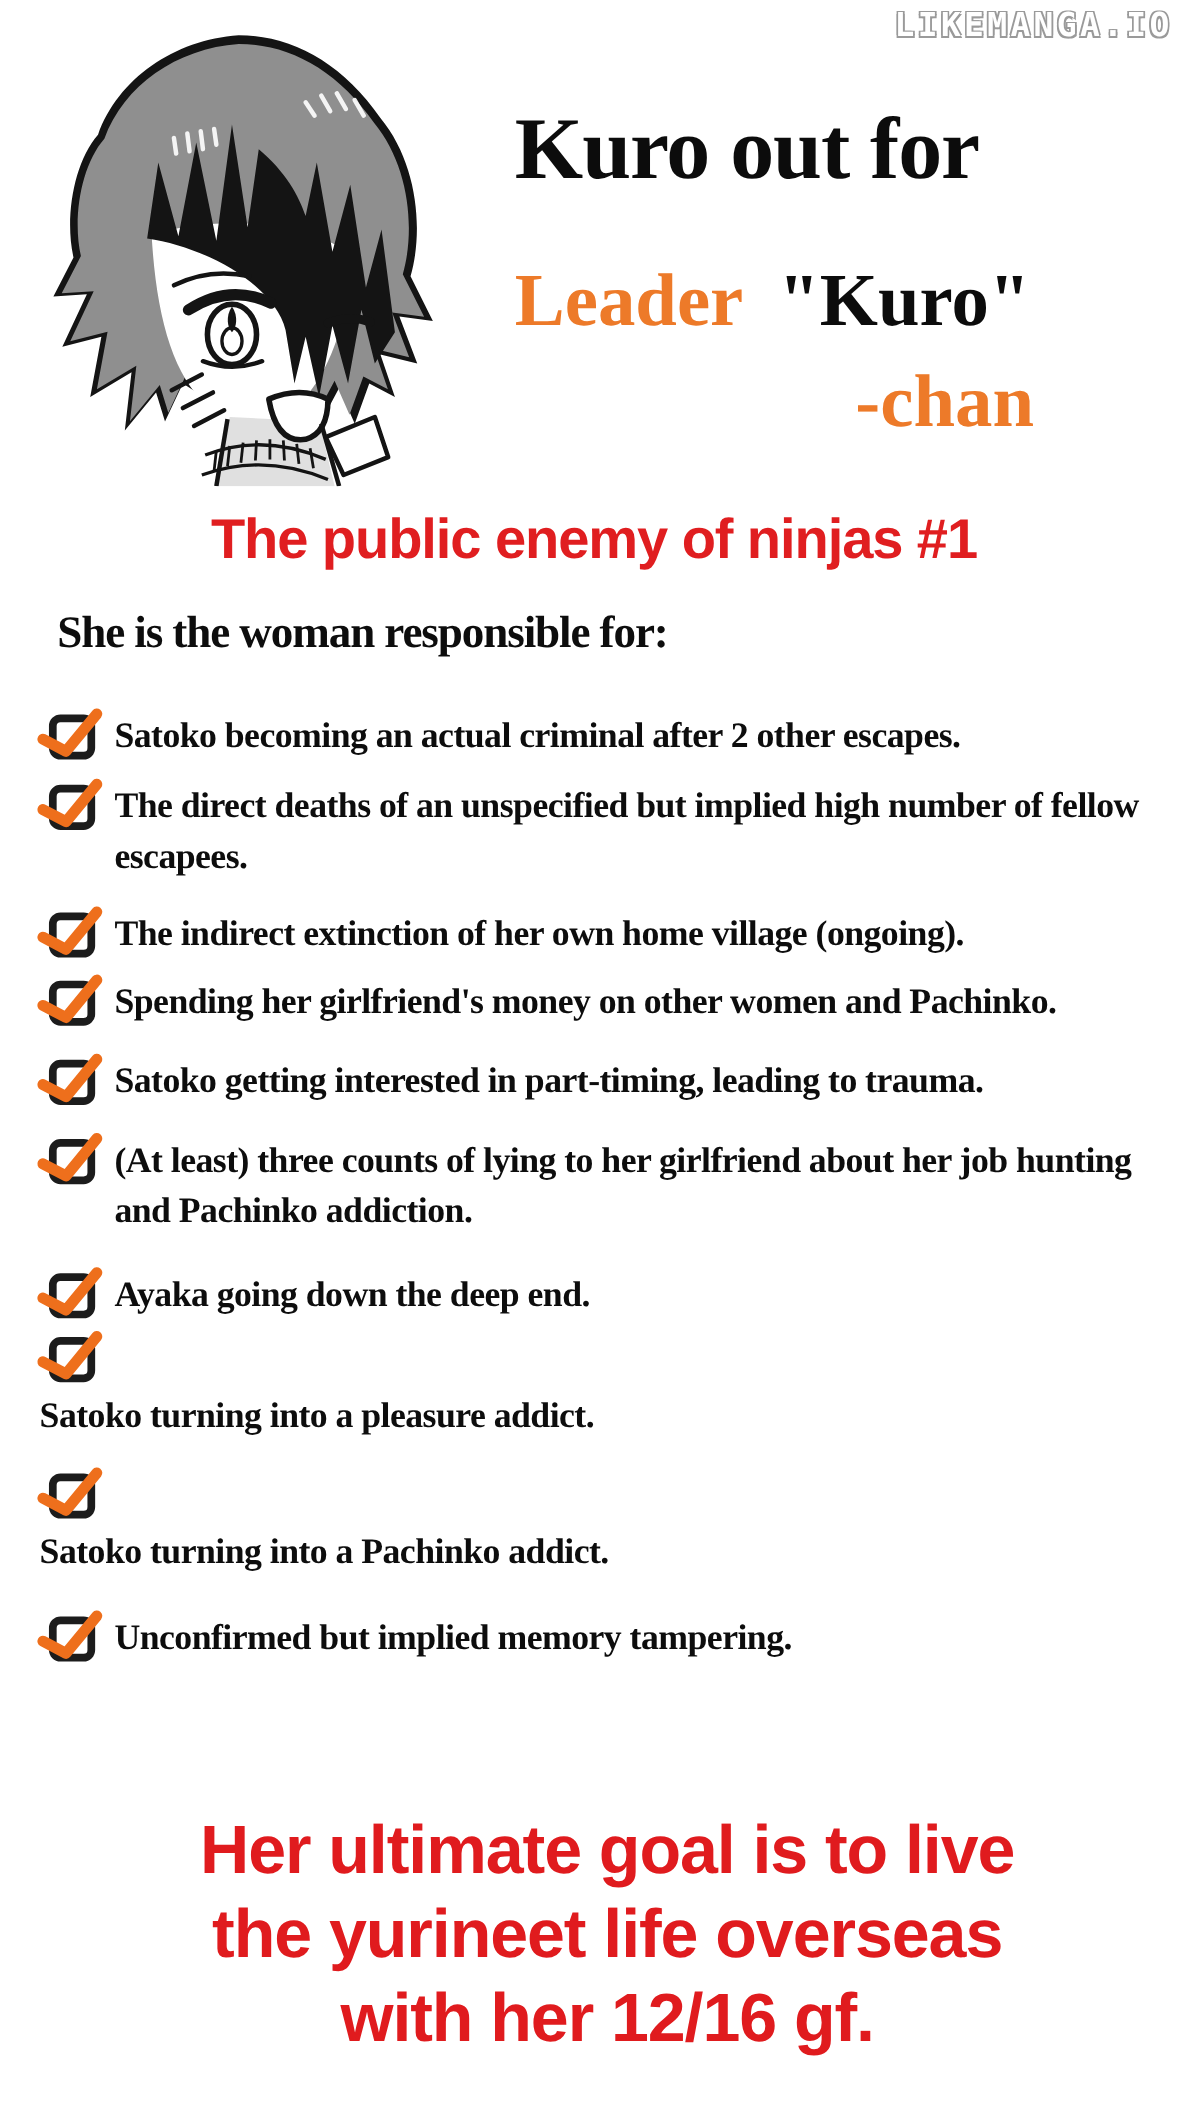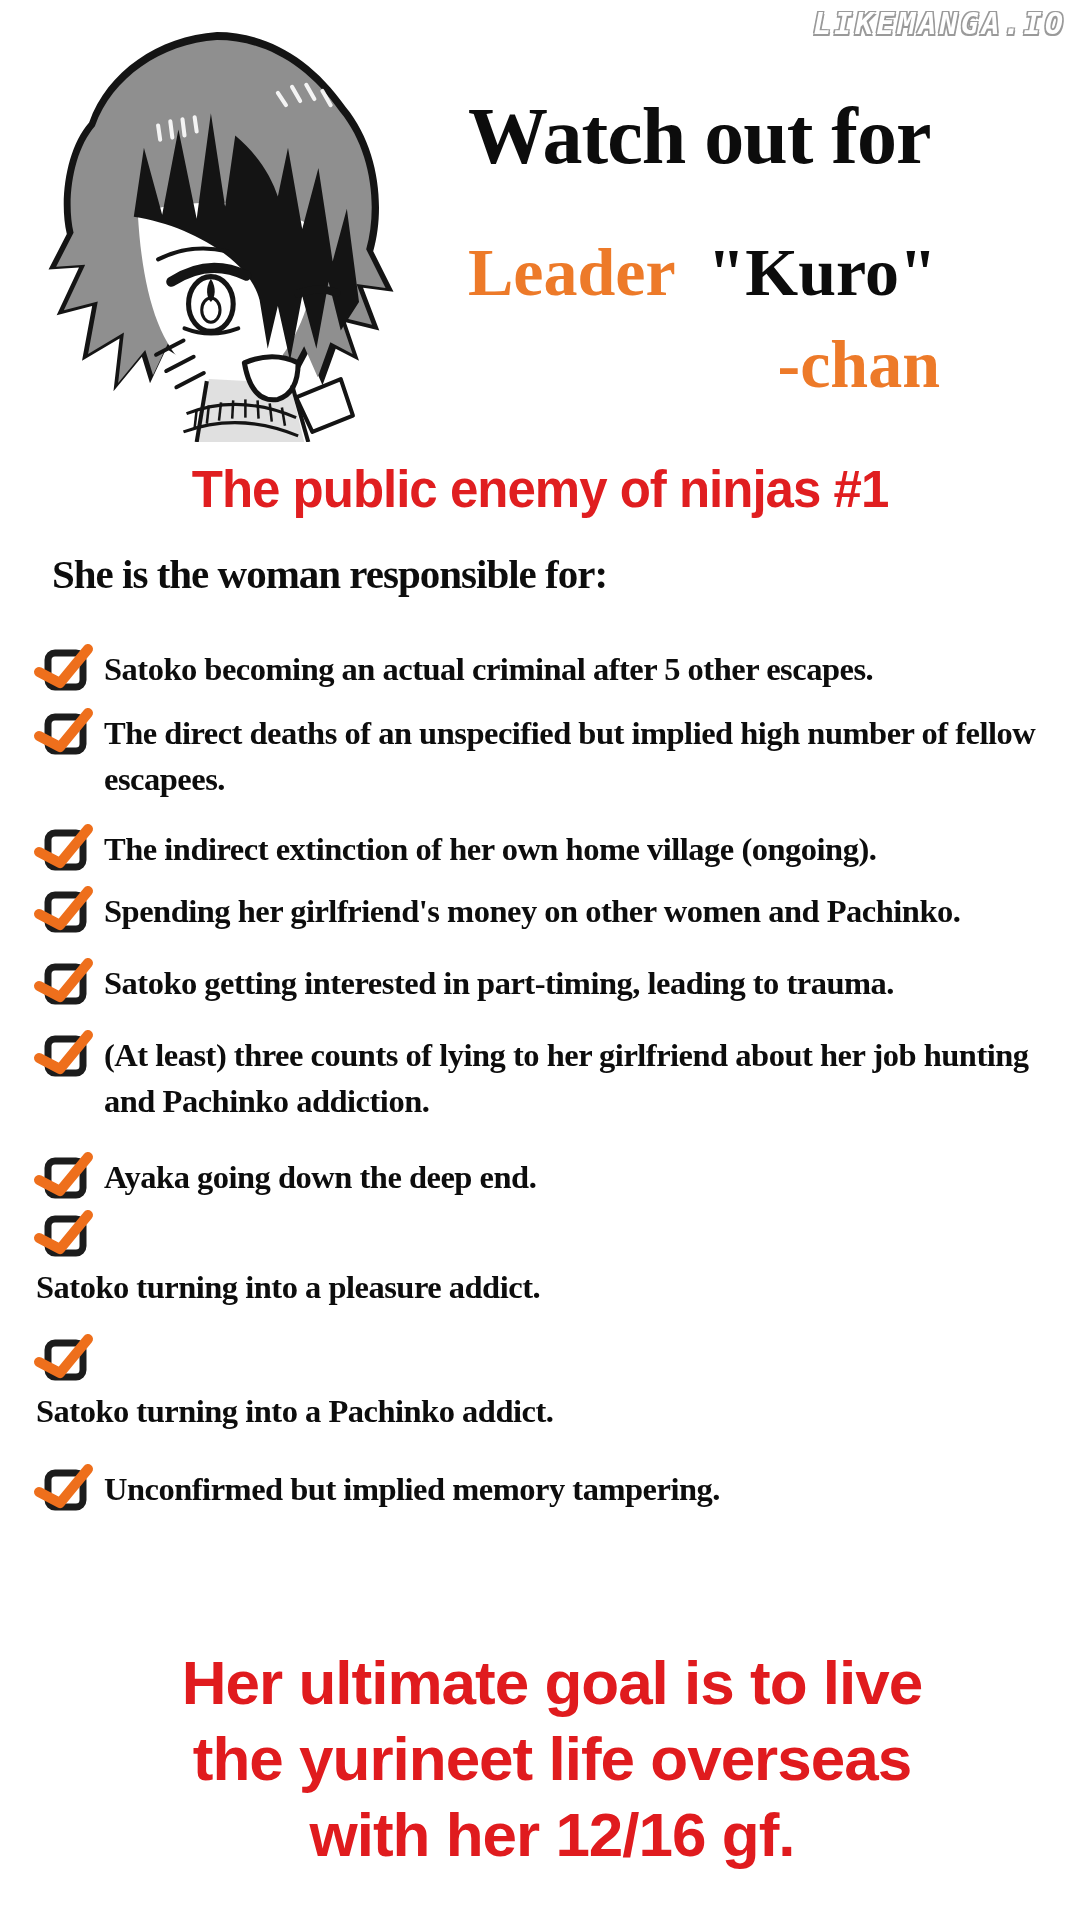--- a/index.html
+++ b/index.html
@@ -2,21 +2,21 @@
 <html><head>
 <meta charset="utf-8">
 <style>
   html,body{margin:0;padding:0;background:#ffffff;}
   .page{position:relative;width:1080px;height:1920px;background:#ffffff;overflow:hidden;
         font-family:"Liberation Serif", serif;color:#111;}
 
   
   .watermark{position:absolute;top:6px;right:14px;
     font-family:"DejaVu Sans Mono", monospace;
-    font-weight:bold;font-style:italic;font-size:30px;letter-spacing:3px;
+    font-weight:bold;font-size:30px;letter-spacing:3px;
     color:#ffffff;
     text-shadow:-1.5px -1.5px 0 #9a9a9a, 1.5px -1.5px 0 #9a9a9a,
                 -1.5px 1.5px 0 #9a9a9a, 1.5px 1.5px 0 #9a9a9a,
                 0 0 1px #aaaaaa;}
 
   
   .portrait{position:absolute;left:36px;top:26px;width:366px;height:416px;}
   .portrait svg{width:100%;height:100%;}
 
   
@@ -125,39 +125,39 @@
         <path d="M194 369 L193 387"></path>
           <path d="M206 368 L206 386"></path>
           <path d="M218 369 L219 387"></path>
         <path d="M230 372 L232 390"></path>
           <path d="M242 376 L245 394"></path>
       </g>
       <path d="M256 366 L300 348 L312 384 L272 400 Z" fill="#ffffff" stroke="#141414" stroke-width="4" stroke-linejoin="round"></path>
     </svg>
   </div>
 
-  <div class="title">Watch out for</div>
+  <div class="title">Kuro out for</div>
   <div class="name-line">
     <span class="name-orange">Leader</span>
     <span class="name-black">"Kuro"</span>
   </div>
   <div class="chan-line">-chan</div>
 
   <div class="subtitle">The public enemy of ninjas #1</div>
 
   <div class="intro">She is the woman responsible for:</div>
 
   <div class="checklist">
 
     <div class="check-row" style="margin-top:0;">
       <svg class="check-icon" viewBox="0 0 58 46">
           <rect x="12" y="7" width="35" height="34" rx="7" fill="#ffffff" stroke="#1c1c1c" stroke-width="7"></rect>
           <path d="M3 26 L24 37 L52 3" fill="none" stroke="#EE6F1C" stroke-width="10" stroke-linecap="round" stroke-linejoin="round"></path>
         </svg>
-      <span class="check-text">Satoko becoming an actual criminal after 5 other escapes.</span>
+      <span class="check-text">Satoko becoming an actual criminal after 2 other escapes.</span>
     </div>
 
     <div class="check-row" style="margin-top:18px;">
       <svg class="check-icon" viewBox="0 0 58 46">
           <rect x="12" y="7" width="35" height="34" rx="7" fill="#ffffff" stroke="#1c1c1c" stroke-width="7"></rect>
           <path d="M3 26 L24 37 L52 3" fill="none" stroke="#EE6F1C" stroke-width="10" stroke-linecap="round" stroke-linejoin="round"></path>
         </svg>
       <span class="check-text">The direct deaths of an unspecified but implied high number of fellow escapees.</span>
     </div>
 

